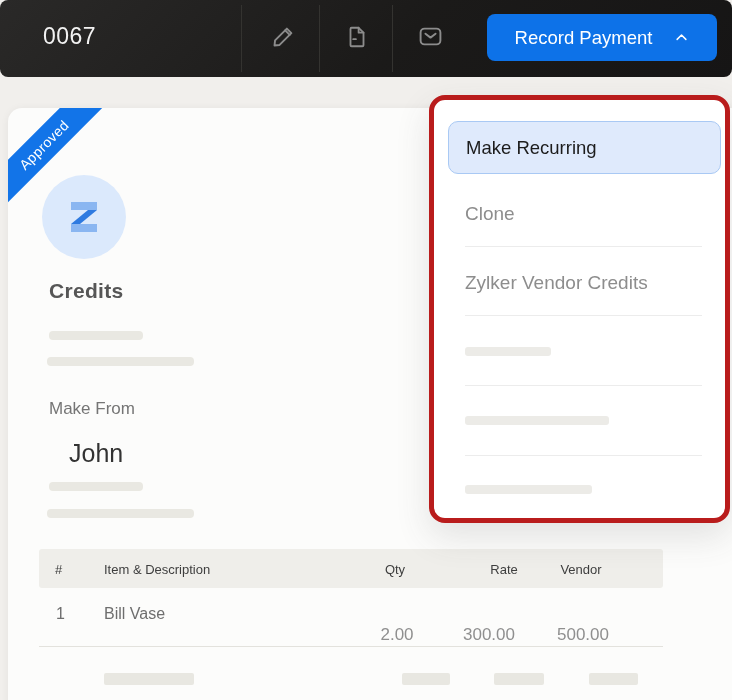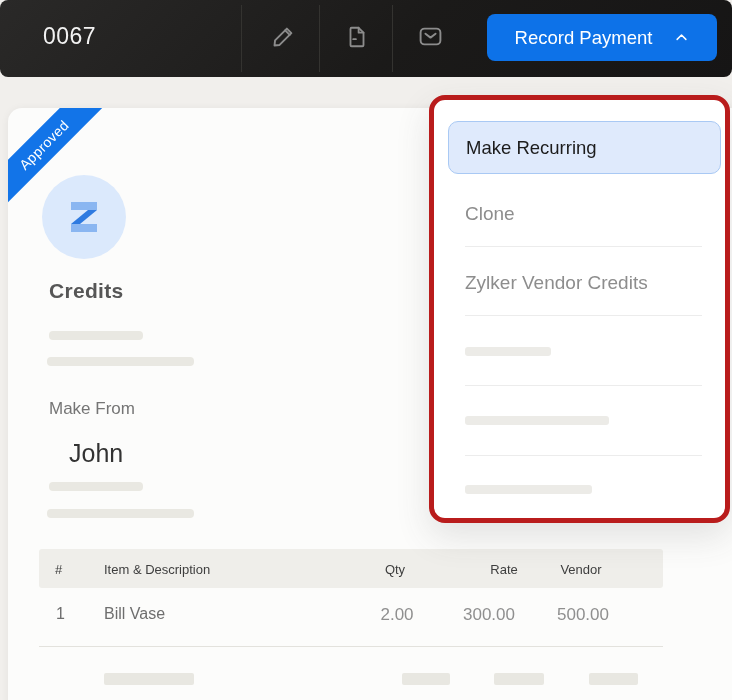--- a/index.html
+++ b/index.html
@@ -49,21 +49,21 @@
     font-weight:bold; color:#565656; letter-spacing:.3px;}
   .ph{position:absolute; background:var(--placeholder); border-radius:4px;}
   .bill-from{position:absolute; left:41px; top:291px; font-size:17px; color:#757575;}
   .vendor{position:absolute; left:41px; top:331px; font-size:25px; color:#333333;margin-left:20px;}
   
   .thead{position:absolute; left:31px; top:441px; width:624px; height:39px;
     background:var(--table_header_bg); border-radius:3px;}
   .th{position:absolute; font-size:13px; color:#3e3e3e; top:454px;}
   .th.c, .td.c{transform:translateX(-50%);}
   .td{position:absolute; font-size:16px; color:#6e6e6e; top:497px;}
-  .td.num{font-size:17px; color:#8f8f8f;}
+  .td.num{font-size:17px; color:#8f8f8f;margin-top:20px;}
   .row-divider{position:absolute; left:31px; top:538px; width:624px; height:1px;
     background:#e3e2dd;}
   .ph2{position:absolute; background:#e8e7e1; border-radius:2px; height:12px; top:565px;}
   
   .menu{position:absolute; left:429px; top:95px; width:301px; height:428px;
     background:#ffffff; border:5px solid #b91c1c; border-radius:16px;
     box-shadow:0 14px 34px rgba(70,70,70,.14);}
   .menu-highlight{position:absolute; left:14px; top:21px; width:273px; height:53px;
     background:var(--highlight_bg); border:1px solid var(--highlight_border);
     border-radius:10px; display:flex; align-items:center; padding-left:17px;

